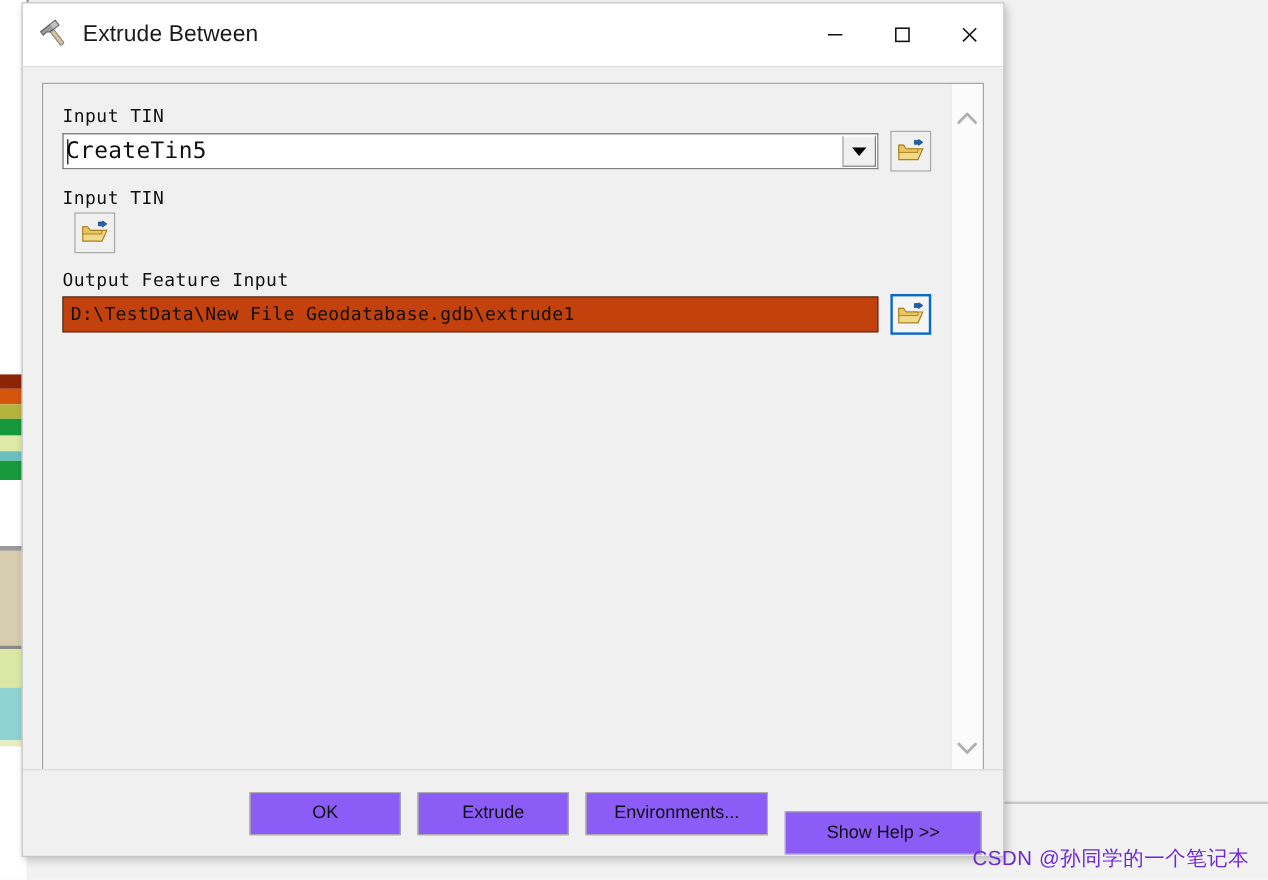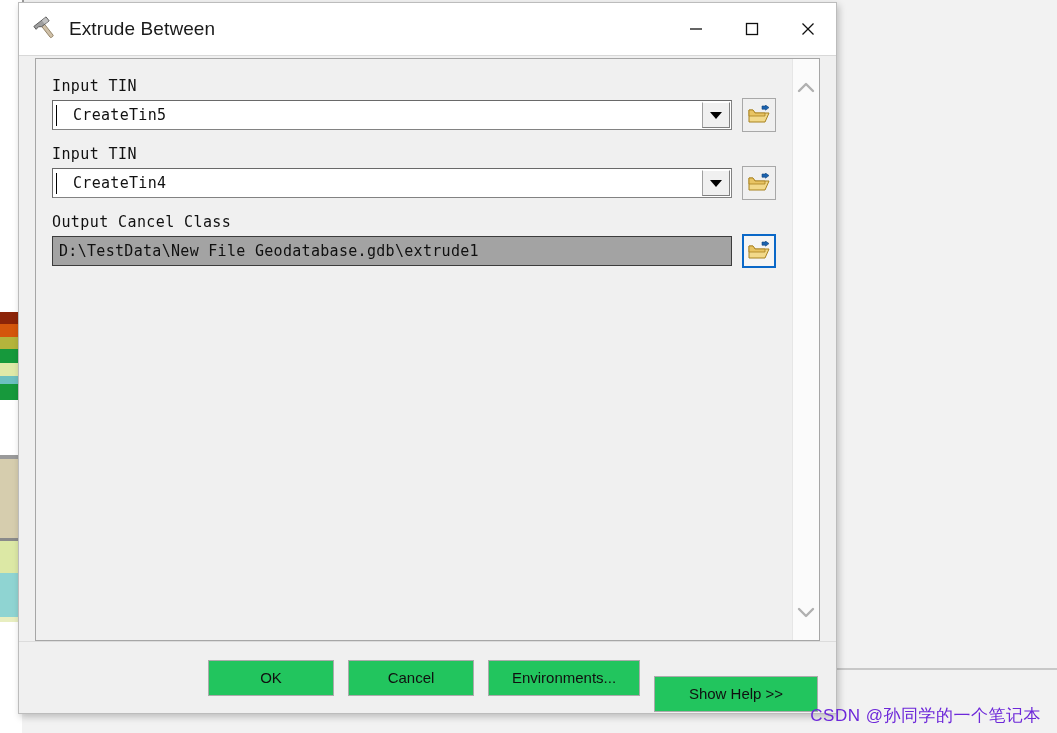--- a/index.html
+++ b/index.html
@@ -117,21 +117,21 @@
   #dialog-body {
     flex: 1 1 auto;
     background: #f0f0f0;
     padding: 4px 16px 0 16px;
     box-sizing: border-box;
     position: relative;
   }
   #params-panel {
     position: absolute;
     left: 16px;
-    top: 2px;
+    top: 13px;
     right: 16px;
     height: 583px;
     background: #f0f0f0;
     border: 1px solid #a6a6a6;
     border-right: none;
     box-sizing: border-box;
     display: flex;
   }
   #params-scroll-area {
     flex: 1 1 auto;
@@ -161,26 +161,26 @@
     border-top-color: #696969;
     border-left-color: #696969;
     box-sizing: border-box;
     display: flex;
     align-items: stretch;
     position: relative;
   }
   .combo-value {
     flex: 1 1 auto;
     font-family: "DejaVu Sans Mono", "Liberation Mono", monospace;
-    font-size: 15px;
+    font-size: 19px;
     color: #101010;
     letter-spacing: 0.3px;
     display: flex;
     align-items: center;
-    padding-left: 20px;
+    padding-left: 2px;
     white-space: nowrap;
     overflow: hidden;
     position: relative;
   }
   .caret {
     position: absolute;
     left: 3px;
     top: 4px;
     width: 1px;
     height: 21px;
@@ -202,21 +202,21 @@
   }
   .arrow-glyph {
     width: 0; height: 0;
     border-left: 6px solid transparent;
     border-right: 6px solid transparent;
     border-top: 7px solid #000000;
   }
   .textfield {
     flex: 1 1 auto;
     height: 30px;
-    background: #a3a3a3;
+    background: #c2410c;
     border: 1px solid #3c3c3c;
     box-sizing: border-box;
     font-family: "DejaVu Sans Mono", "Liberation Mono", monospace;
     font-size: 15px;
     color: #101010;
     letter-spacing: 0.3px;
     display: flex;
     align-items: center;
     padding-left: 6px;
     white-space: nowrap;
@@ -277,21 +277,21 @@
     border-top: 1px solid #dcdcdc;
     display: flex;
     align-items: center;
     justify-content: flex-end;
     padding-right: 18px;
     box-sizing: border-box;
     position: relative;
   }
   .dlg-btn {
     height: 36px;
-    background: #22c55e;
+    background: #8b5cf6;
     border: 1px solid #ababab;
     box-sizing: border-box;
     font-family: "Liberation Sans", sans-serif;
     font-size: 15px;
     color: #101010;
     margin-left: 14px;
     cursor: default;
     display: flex;
     align-items: center;
     justify-content: center;
@@ -389,40 +389,33 @@
                 <path d="M1 5 L5 5 L7 8 L17 8 L17 11 L1 11 Z" fill="#e8c463" stroke="#a8821f" stroke-width="0.8"></path>
                 <path d="M14 1 L17.5 1 L17.5 0 L21 2.6 L17.5 5.2 L17.5 4.2 L14 4.2 Z" fill="#1b63b0" stroke="#12447c" stroke-width="0.6"></path>
               </svg>
             </div>
           </div>
         </div>
 
         <div class="param-row">
           <div class="param-label">Input TIN</div>
           <div class="field-line">
-            <div class="combo">
-              <div class="combo-value">CreateTin4</div>
-              <div class="caret"></div>
-              <div class="combo-arrow">
-                <span class="arrow-glyph"></span>
-              </div>
-            </div>
             <div class="browse-btn">
               <svg width="22" height="20" viewBox="0 0 22 20">
                 <path d="M1 5 L1 17 L17 17 L21 8 L7 8 L5 5 Z" fill="#f2d98a" stroke="#a8821f" stroke-width="1"></path>
                 <path d="M1 5 L5 5 L7 8 L17 8 L17 11 L1 11 Z" fill="#e8c463" stroke="#a8821f" stroke-width="0.8"></path>
                 <path d="M14 1 L17.5 1 L17.5 0 L21 2.6 L17.5 5.2 L17.5 4.2 L14 4.2 Z" fill="#1b63b0" stroke="#12447c" stroke-width="0.6"></path>
               </svg>
             </div>
           </div>
         </div>
 
 
         <div class="param-row">
-          <div class="param-label">Output Cancel Class</div>
+          <div class="param-label">Output Feature Input</div>
           <div class="field-line">
             <div class="textfield">D:\TestData\New File Geodatabase.gdb\extrude1</div>
             <div class="browse-btn focused">
               <svg width="22" height="20" viewBox="0 0 22 20">
                 <path d="M1 5 L1 17 L17 17 L21 8 L7 8 L5 5 Z" fill="#f2d98a" stroke="#a8821f" stroke-width="1"></path>
                 <path d="M1 5 L5 5 L7 8 L17 8 L17 11 L1 11 Z" fill="#e8c463" stroke="#a8821f" stroke-width="0.8"></path>
                 <path d="M14 1 L17.5 1 L17.5 0 L21 2.6 L17.5 5.2 L17.5 4.2 L14 4.2 Z" fill="#1b63b0" stroke="#12447c" stroke-width="0.6"></path>
               </svg>
             </div>
           </div>
@@ -442,20 +435,20 @@
             <polyline points="3,3 10,10 17,3" fill="none" stroke="#b0b0b0" stroke-width="2.4" stroke-linecap="round" stroke-linejoin="round"></polyline>
           </svg>
         </div>
       </div>
 
     </div>
   </div>
 
   <div id="dialog-footer">
     <div class="dlg-btn" id="ok-button">OK</div>
-    <div class="dlg-btn" id="cancel-button">Cancel</div>
+    <div class="dlg-btn" id="cancel-button">Extrude</div>
     <div class="dlg-btn" id="environments-button">Environments...</div>
     <div class="dlg-btn" id="show-help-button">Show Help &gt;&gt;</div>
   </div>
 
 </div>
 
 <div id="watermark">CSDN @孙同学的一个笔记本</div>
 
 </body></html>

